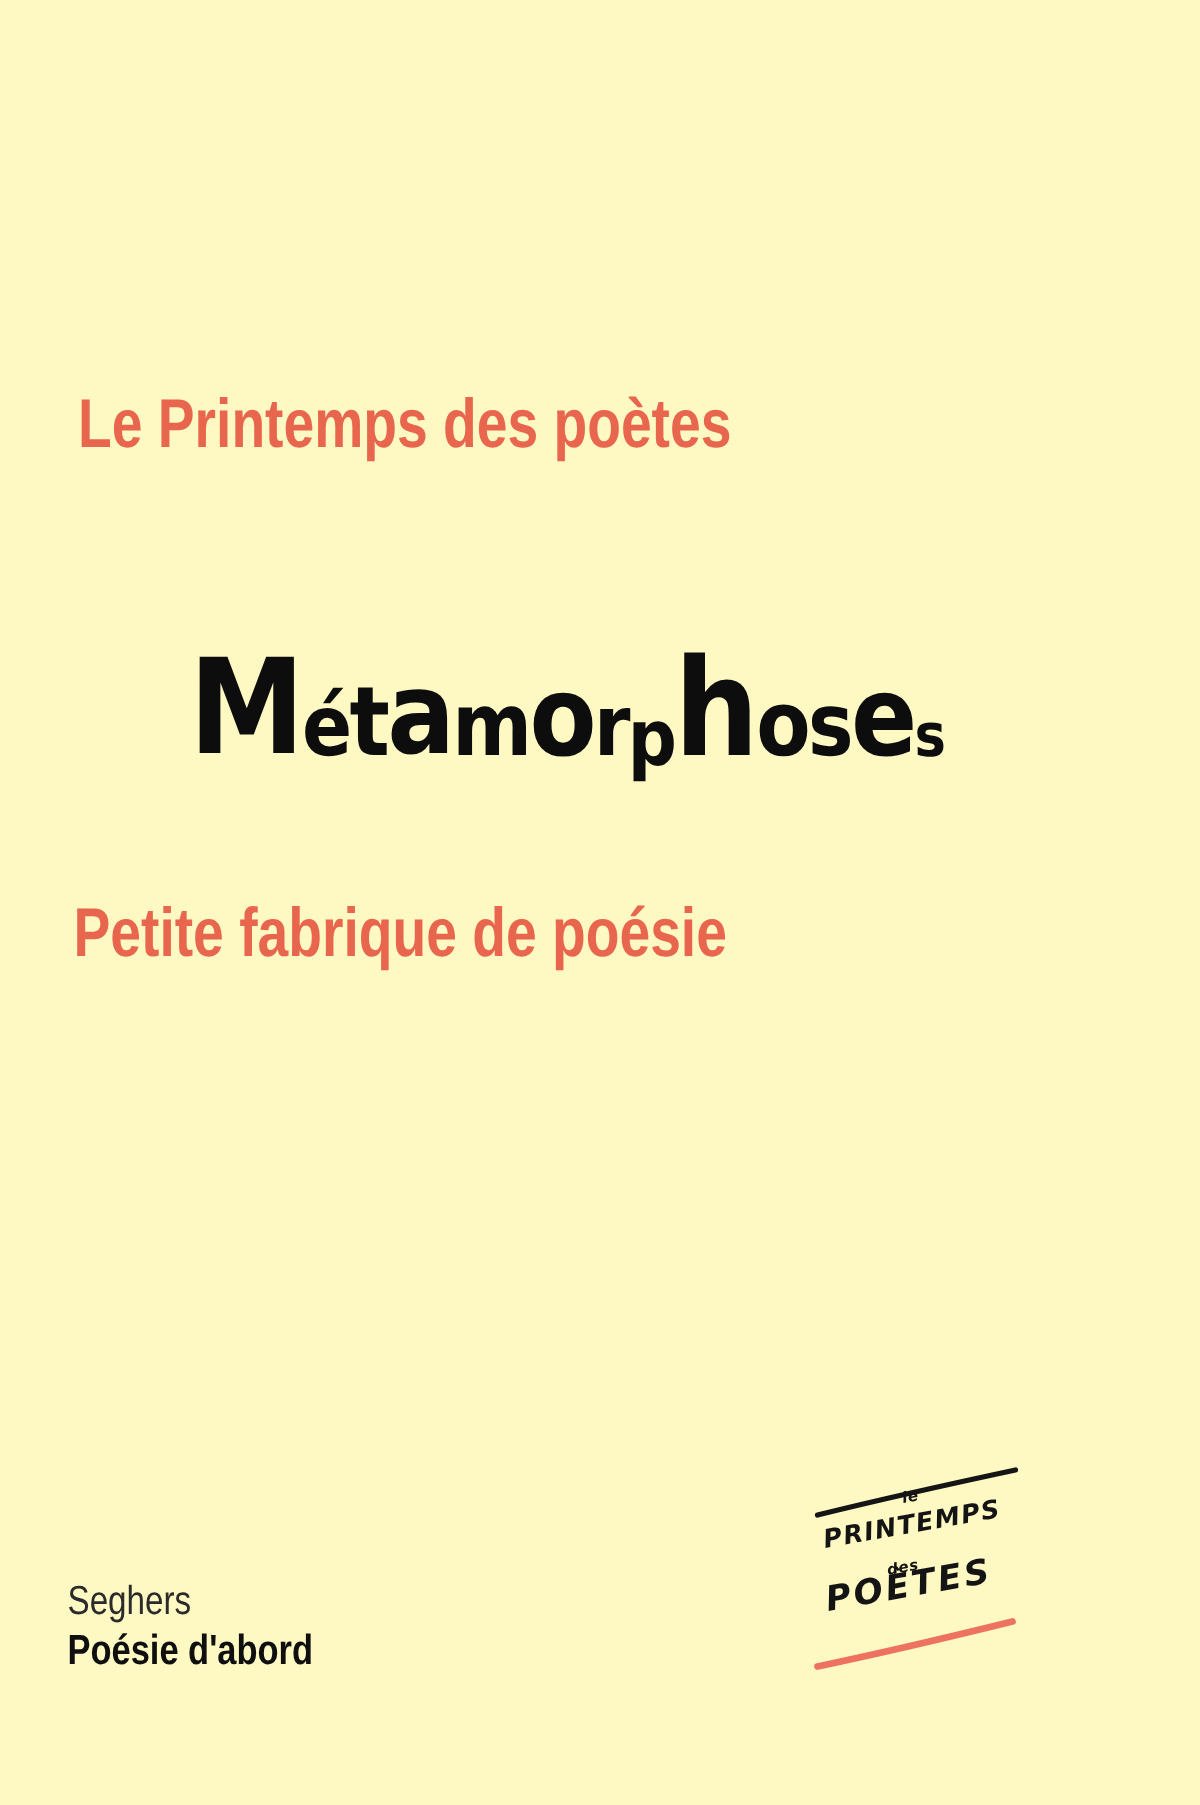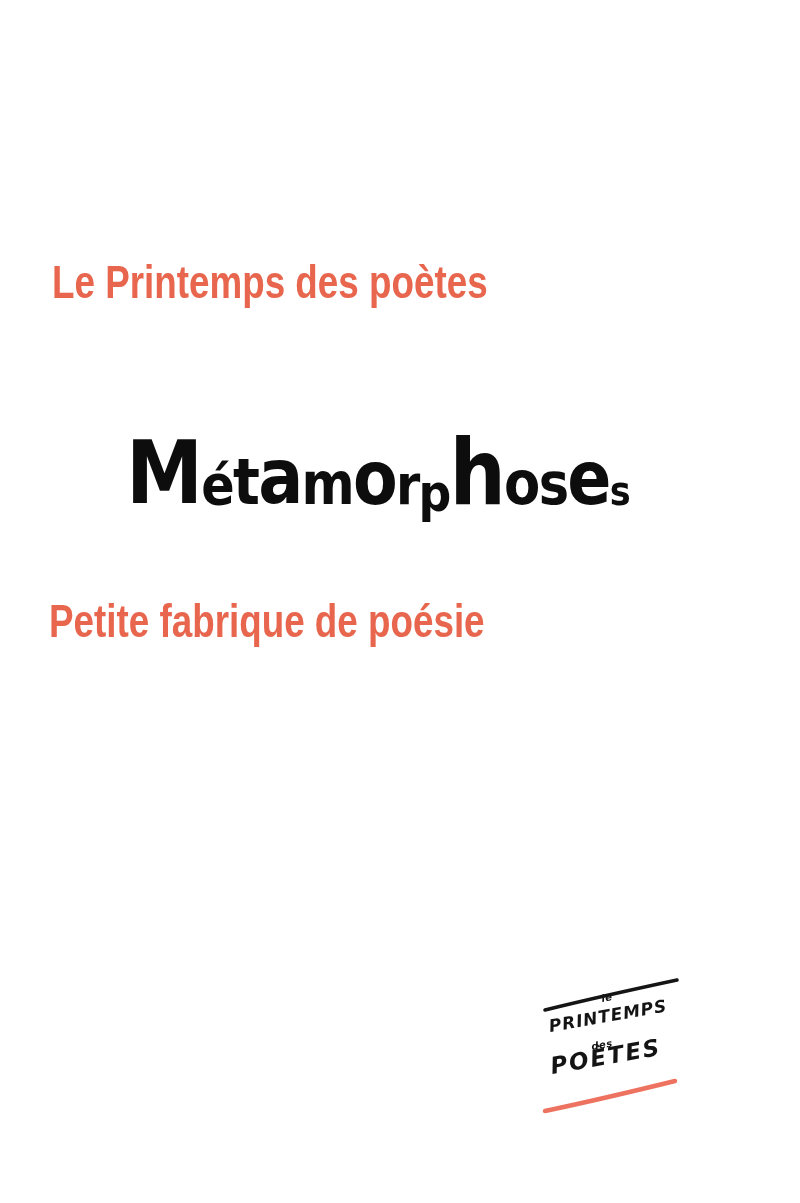--- a/index.html
+++ b/index.html
@@ -1,20 +1,20 @@
 <!DOCTYPE html>
 <html><head>
 <meta charset="utf-8">
 <style>
   html,body{margin:0;padding:0;background:#e9e9e9;}
   .cover{
     position:relative;
     width:800px;height:1203px;
     margin:0 auto;
-    background:#ffffff;
+    background:#fef9c3;
     overflow:hidden;
     font-family:"Liberation Sans", sans-serif;
   }
   
   .red-line{
     position:absolute;
     color:#e8664e;
     font-weight:700;
     font-size:46px;
     line-height:1.05;
@@ -84,20 +84,24 @@
 <body>
 
 <div class="cover">
 
   <p class="red-line collection-line">Le Printemps des poètes</p>
 
   <h1 class="title" aria-label="Métamorphoses"><span>M</span><span>é</span><span>t</span><span>a</span><span>m</span><span>o</span><span>r</span><span>p</span><span>h</span><span>o</span><span>s</span><span>e</span><span>s</span></h1>
 
   <p class="red-line subtitle-line">Petite fabrique de poésie</p>
 
+  <div class="publisher-block">
+    <p class="publisher-name">Seghers</p>
+    <p class="imprint-name">Poésie d'abord</p>
+  </div>
 
   <svg class="logo" viewBox="0 0 146 152" aria-hidden="false">
     <path d="M3,46 Q 60,32 135,16" fill="none" stroke="#151515" stroke-width="3.5" stroke-linecap="round"></path>
     <text class="tiny" x="60" y="38" transform="rotate(-10 60 38)">le</text>
     <text class="word-printemps" x="8" y="68" transform="rotate(-10 8 68)">PRINTEMPS</text>
     <text class="tiny" x="50" y="86" transform="rotate(-10 50 86)">des</text>
     <text class="word-poetes" x="10" y="110" transform="rotate(-10 10 110)">POÈTES</text>
     <path d="M3,147 Q 60,135 133,117" fill="none" stroke="#ee7260" stroke-width="4.5" stroke-linecap="round"></path>
   </svg>
 

